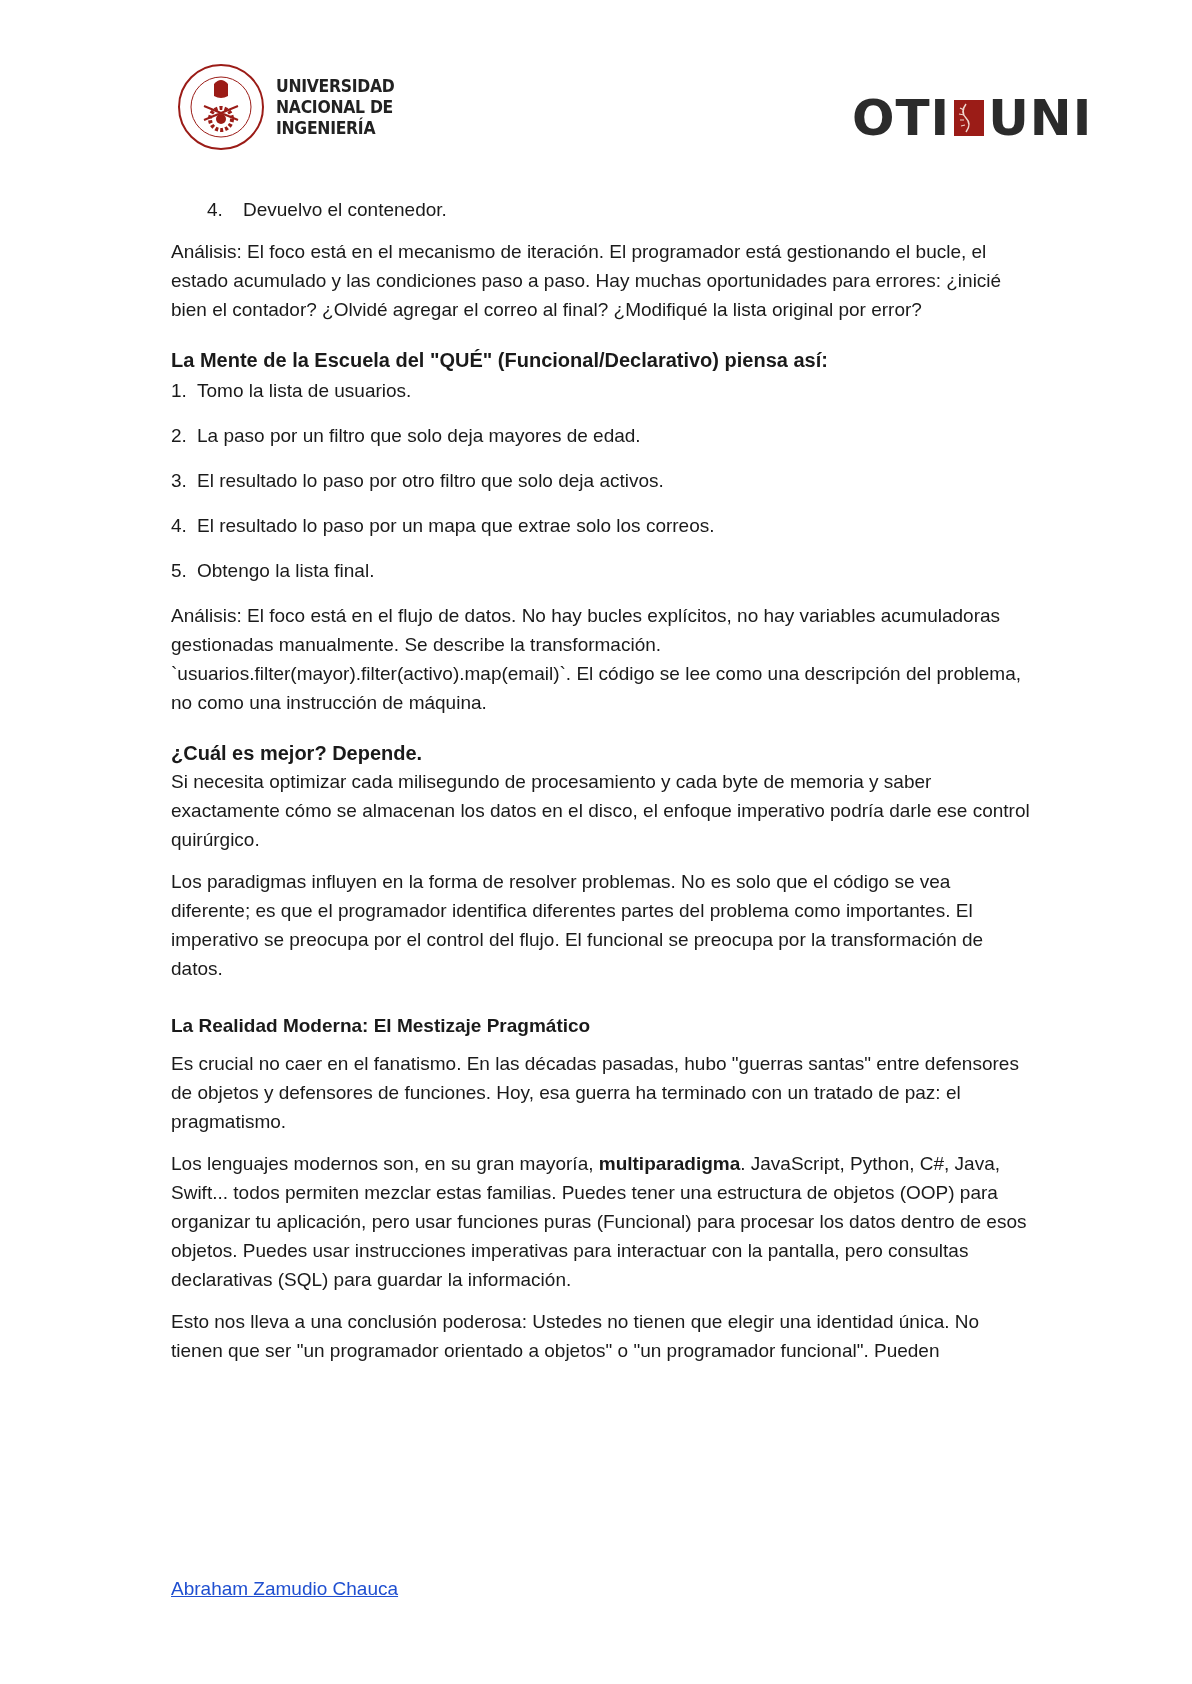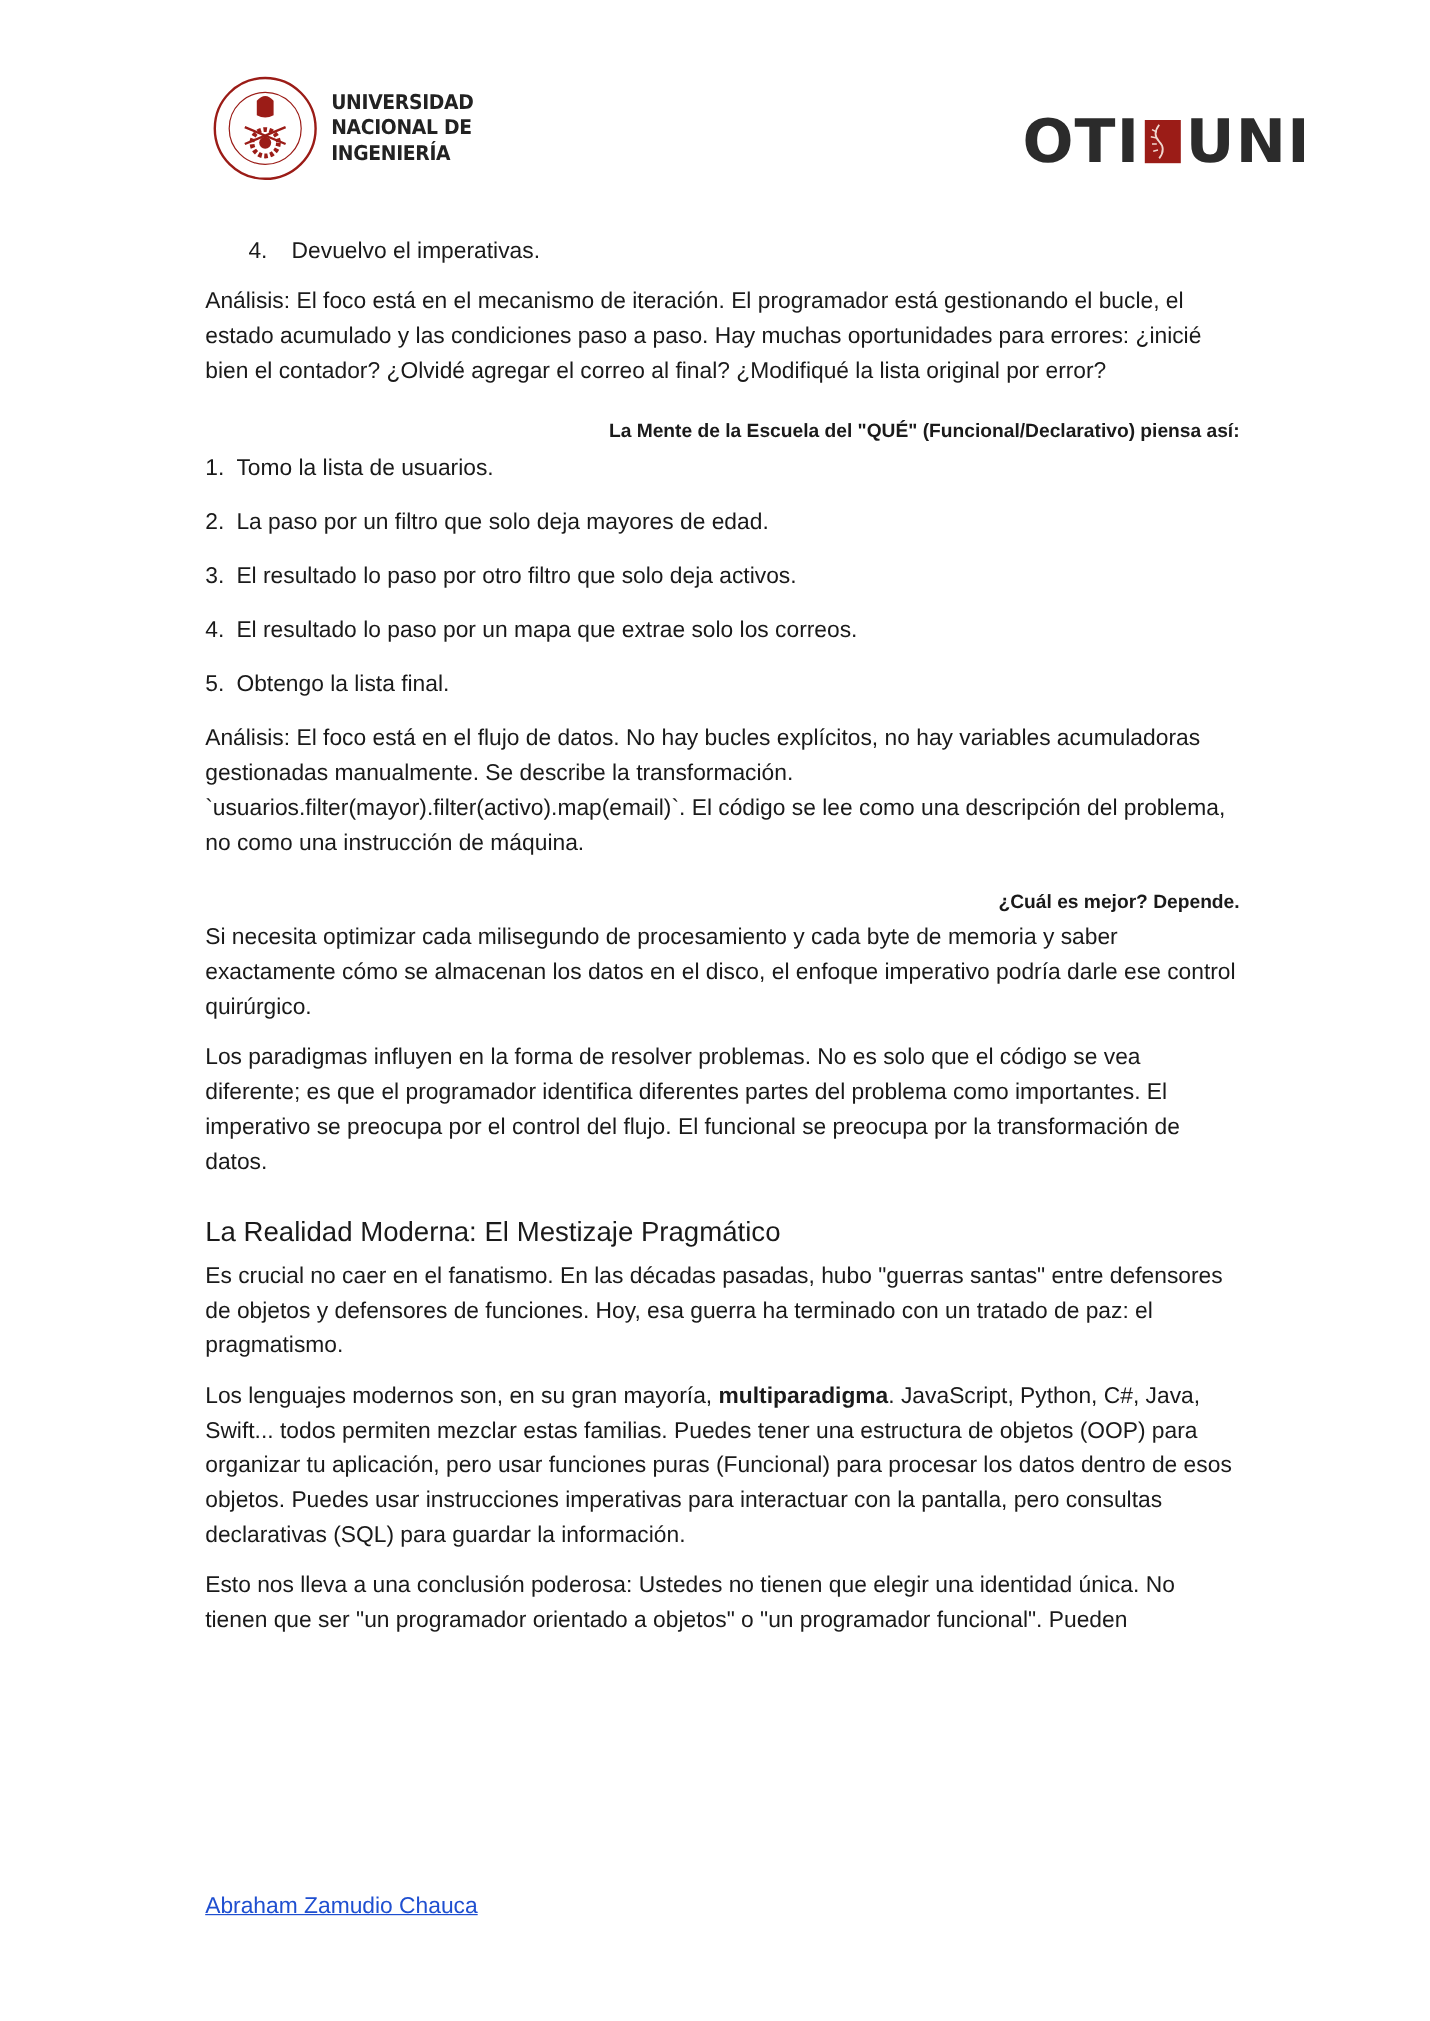--- a/index.html
+++ b/index.html
@@ -18,24 +18,24 @@
   .oti-mark svg { position: absolute; left: 0; top: 0; }
 
   .content { position: absolute; left: 171px; top: 195px; width: 862px;
              font-size: 19px; line-height: 29px; }
   p { margin: 0; }
   .numbered-item { display: flex; }
   .num { width: 26px; flex: none; }
   .top-item { margin-left: 36px; }
   .top-item .num { width: 36px; }
   .para { margin-top: 13px; }
-  .h-sub { font-weight: bold; font-size: 16px; margin-top: 22px; line-height: 28px; text-align: right; }
+  .h-sub { font-weight: bold; font-size: 20px; margin-top: 22px; line-height: 28px; }
   .list-item { margin-top: 16px; }
   .list-item.first { margin-top: 2px; }
-  .h-main { font-weight: normal; font-size: 23px; margin-top: 26px; line-height: 34px; }
+  .h-main { font-weight: bold; font-size: 19px; margin-top: 26px; line-height: 34px; }
   .footer-link { position: absolute; left: 171px; top: 1578px; font-size: 19px;
                  color: #1f4fd0; text-decoration: underline; text-align: center; }
 </style>
 </head>
 <body>
 
 <div class="header">
   <div class="uni-logo">
     <svg class="seal" viewBox="0 0 90 90">
       <circle cx="45" cy="45" r="42" fill="none" stroke="#9b1c17" stroke-width="2"></circle>
@@ -60,21 +60,21 @@
         <path d="M6 8 l4 2 M5 14 l5 1 M6 20 l4 0 M7 26 l4 -1" stroke="#f0d8d0" stroke-width="1.2"></path>
       </svg>
     </span>
     <span>UNI</span>
   </div>
 </div>
 
 <div class="content">
   <div class="numbered-item top-item">
     <span class="num">4.</span>
-    <span>Devuelvo el imperativas.</span>
+    <span>Devuelvo el contenedor.</span>
   </div>
 
   <p class="para">Análisis: El foco está en el mecanismo de iteración. El programador está gestionando el bucle, el estado acumulado y las condiciones paso a paso. Hay muchas oportunidades para errores: ¿inicié bien el contador? ¿Olvidé agregar el correo al final? ¿Modifiqué la lista original por error?</p>
 
   <div class="h-sub">La Mente de la Escuela del "QUÉ" (Funcional/Declarativo) piensa así:</div>
 
   <div class="numbered-item list-item first">
     <span class="num">1.</span>
     <span>Tomo la lista de usuarios.</span>
   </div>

